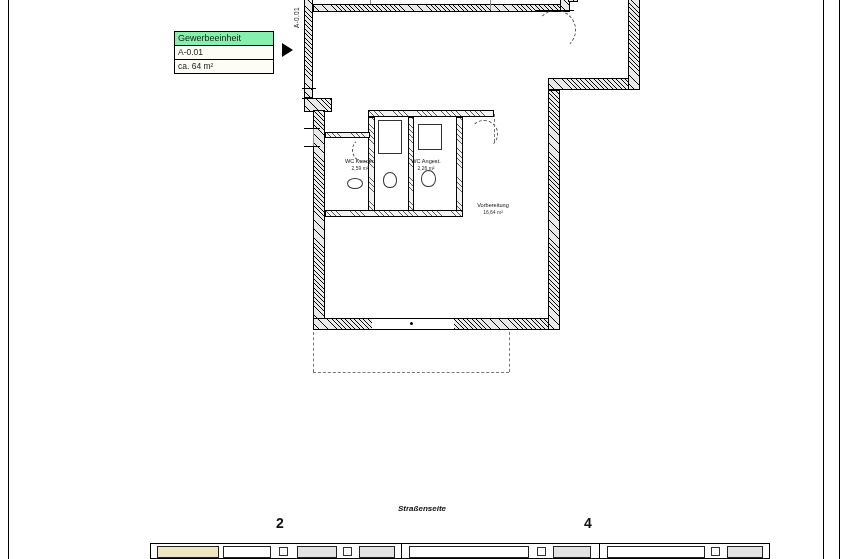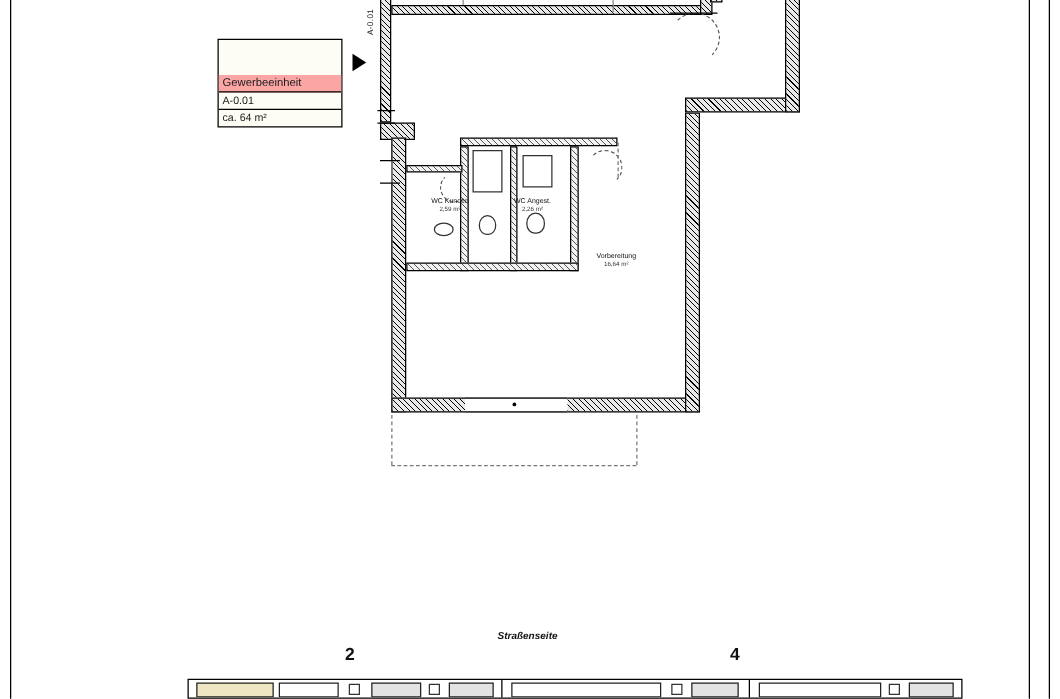--- a/index.html
+++ b/index.html
@@ -53,23 +53,22 @@
     line-height: 1.25;
   }
   .legend .row {
     padding: 1px 3px;
     border-bottom: 1px solid #000;
     white-space: nowrap;
     overflow: hidden;
   }
   .legend .row:last-child { border-bottom: none; }
   .legend .title {
-    background: #fca5a5;
+    background: #86efac;
     font-size: 9px;
-    margin-top: 28px;
   }
 
   
   .arrow-marker {
     position: absolute;
     left: 282px;
     top: 43px;
     width: 0; height: 0;
     border-top: 7px solid transparent;
     border-bottom: 7px solid transparent;

